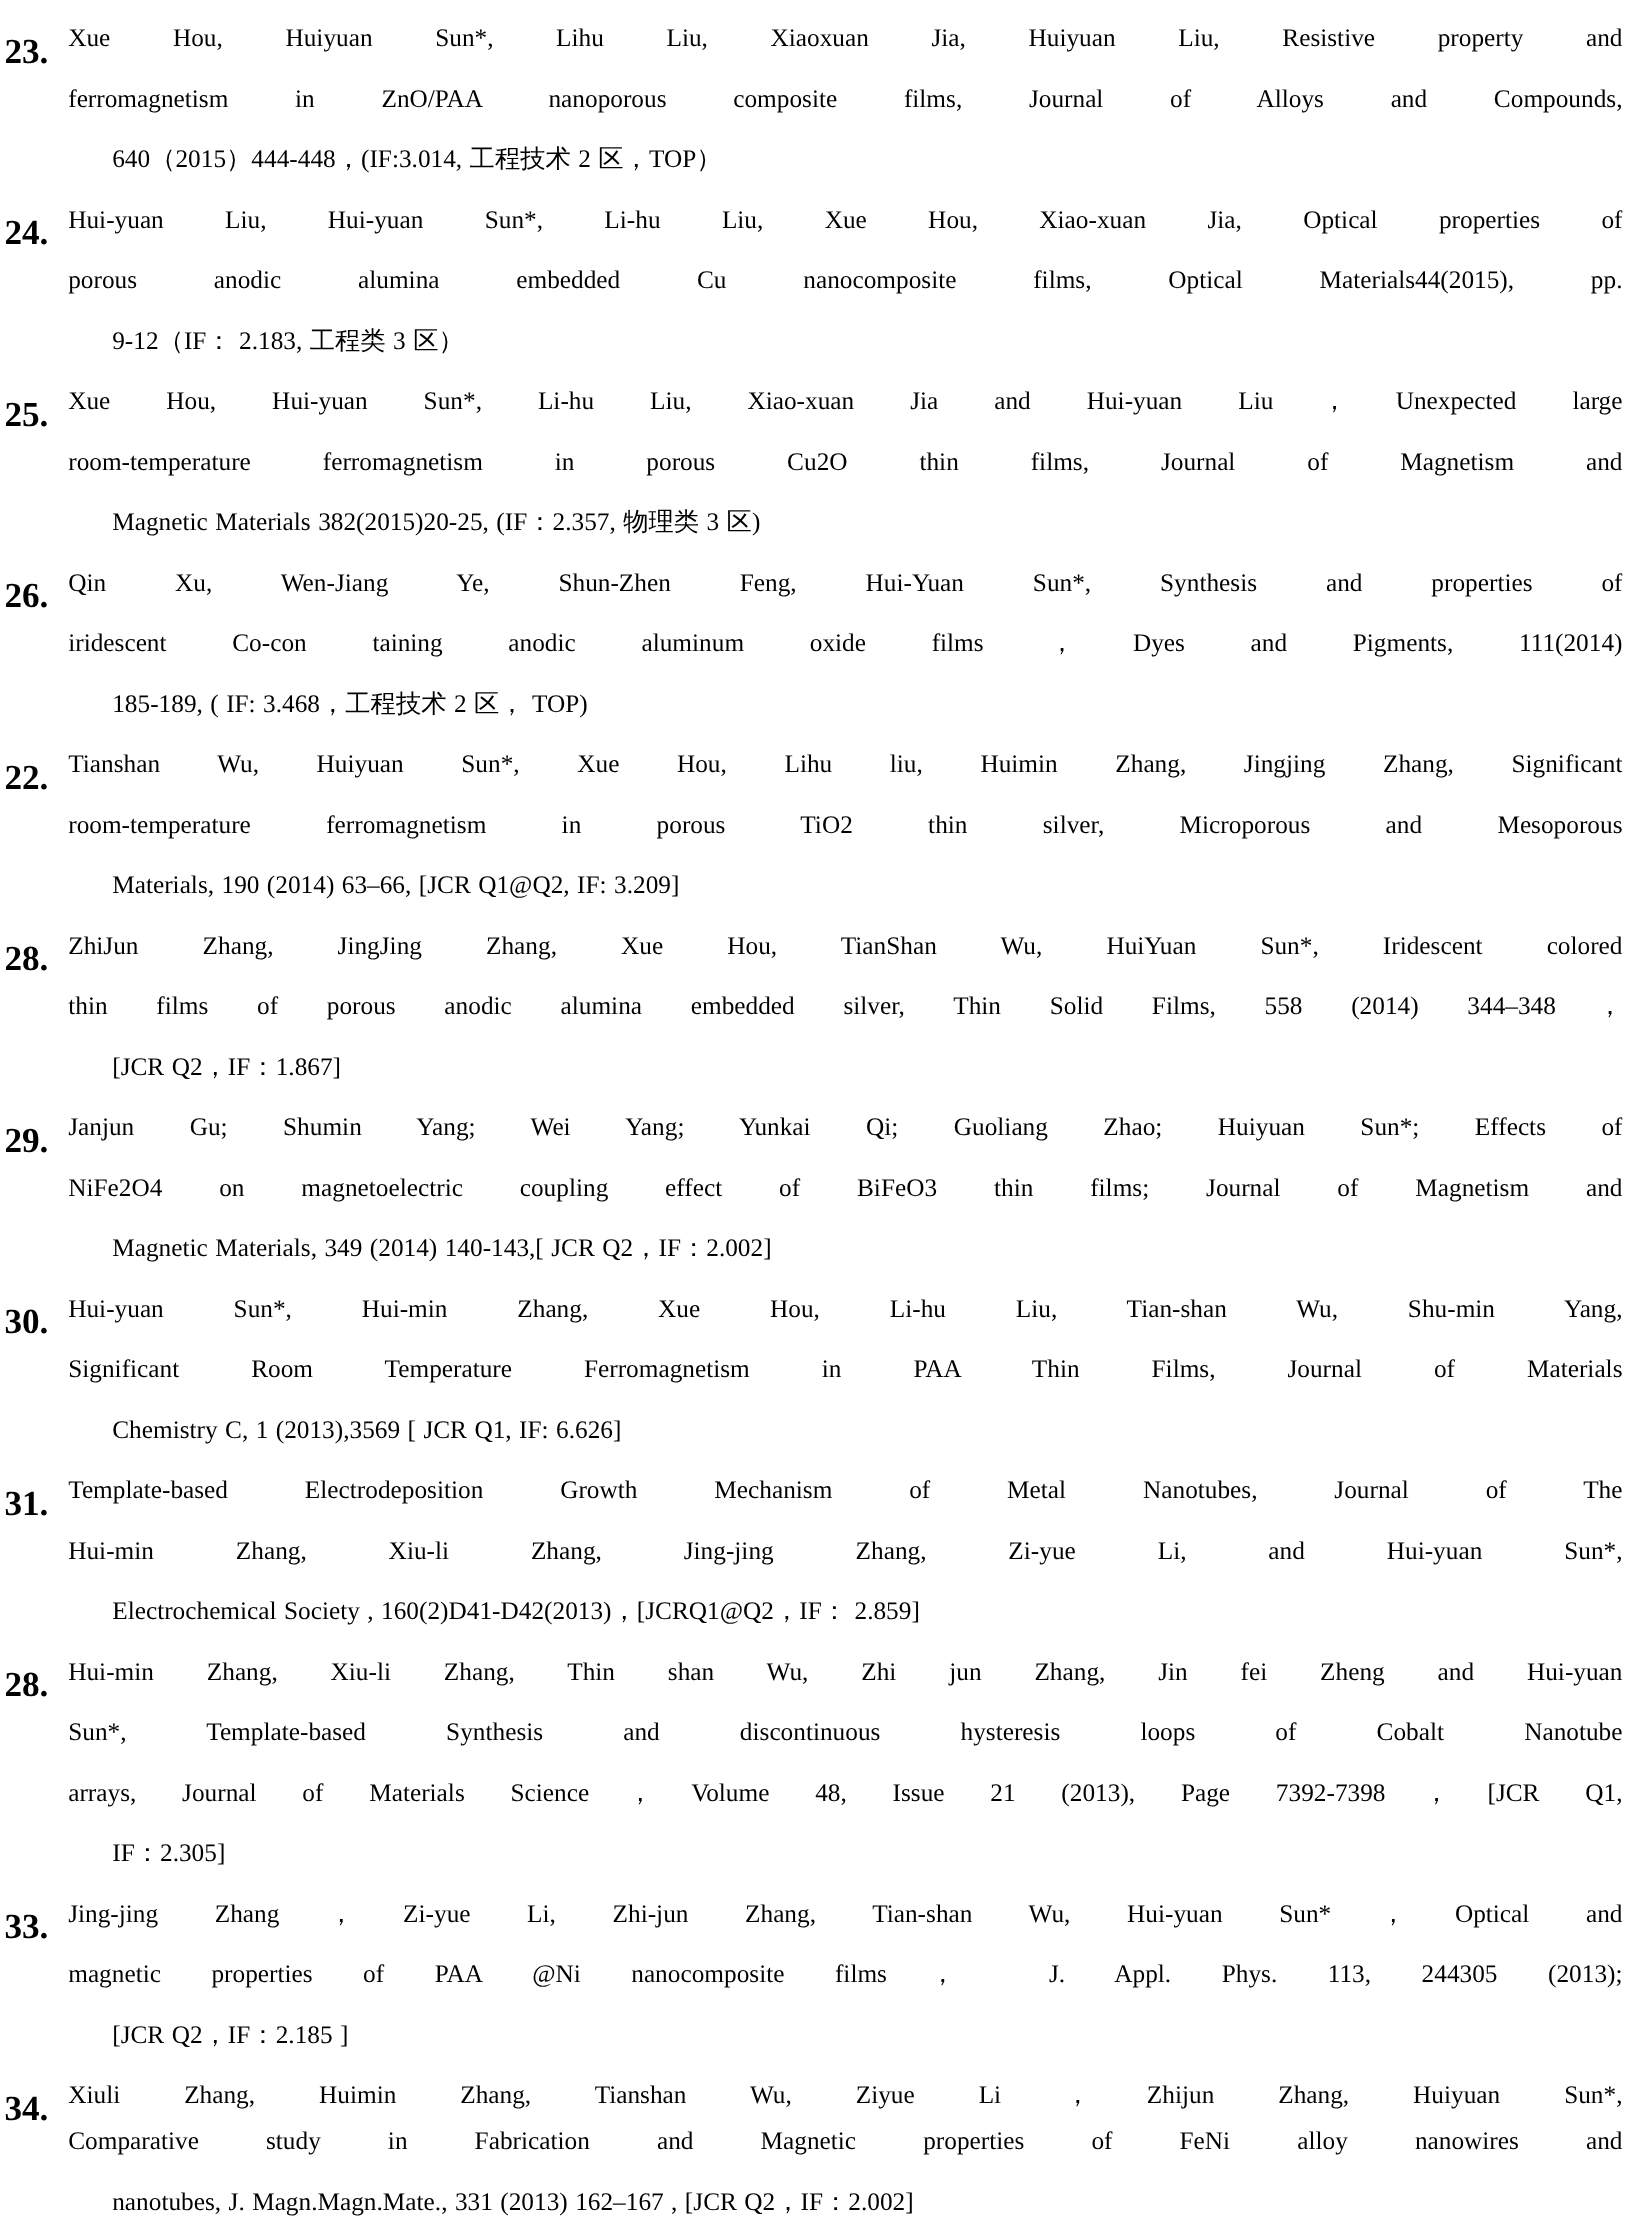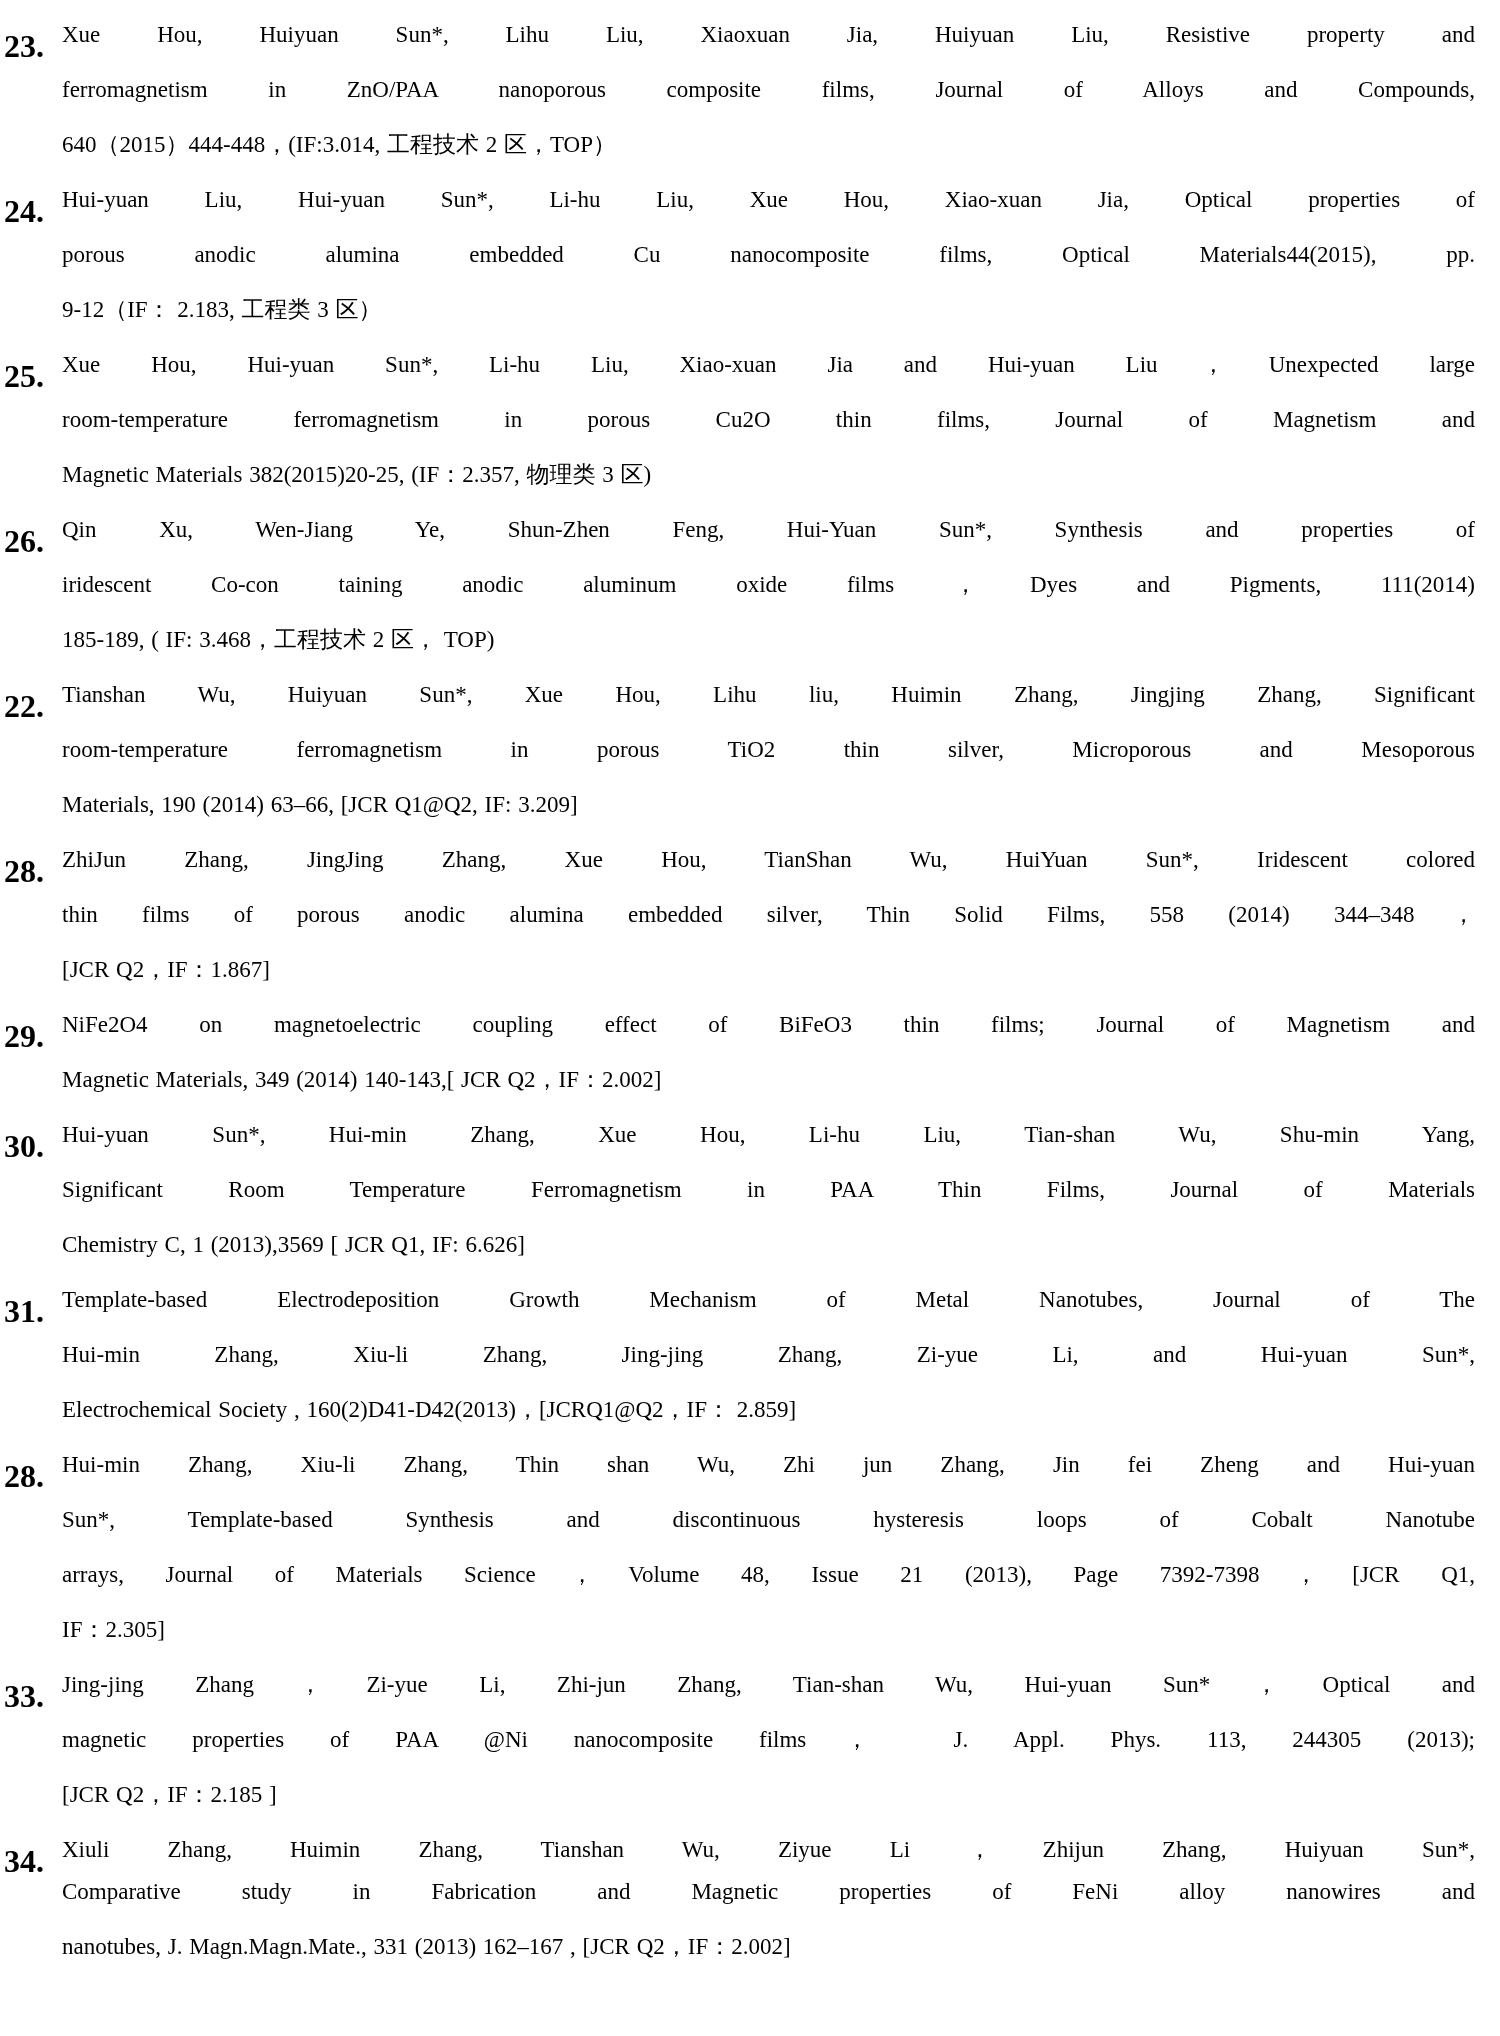--- a/index.html
+++ b/index.html
@@ -37,20 +37,21 @@
     line-height: 55px;
     height: 55px;
     overflow: hidden;
     text-align: justify;
     text-align-last: justify;
     word-spacing: 1px;
   }
   .pub-line--last {
     text-align: left;
     text-align-last: left;
+    margin-left: 40px;
   }
   .pub-item.compact .pub-lines .pub-line:nth-child(2) {
     margin-top: -13px;
   }
 </style>
 </head>
 <body>
 
 <div class="page">
   <main>
@@ -104,20 +105,21 @@
     <div class="pub-lines">
           <div class="pub-line">ZhiJun Zhang, JingJing Zhang, Xue Hou, TianShan Wu, HuiYuan Sun*, Iridescent colored</div>
           <div class="pub-line">thin films of porous anodic alumina embedded silver, Thin Solid Films, 558 (2014) 344–348，</div>
           <div class="pub-line pub-line--last">[JCR Q2，IF：1.867]</div>
         </div>
   </section>
 
   <section class="pub-item">
     <span class="pub-num">29.</span>
     <div class="pub-lines">
+          <div class="pub-line">Janjun Gu; Shumin Yang; Wei Yang; Yunkai Qi; Guoliang Zhao; Huiyuan Sun*; Effects of</div>
           <div class="pub-line">NiFe2O4 on magnetoelectric coupling effect of BiFeO3 thin films; Journal of Magnetism and</div>
           <div class="pub-line pub-line--last">Magnetic Materials, 349 (2014) 140-143,[ JCR Q2，IF：2.002]</div>
         </div>
   </section>
 
   <section class="pub-item">
     <span class="pub-num">30.</span>
     <div class="pub-lines">
           <div class="pub-line">Hui-yuan Sun*, Hui-min Zhang, Xue Hou, Li-hu Liu, Tian-shan Wu, Shu-min Yang,</div>
           <div class="pub-line">Significant Room Temperature Ferromagnetism in PAA Thin Films, Journal of Materials</div>

